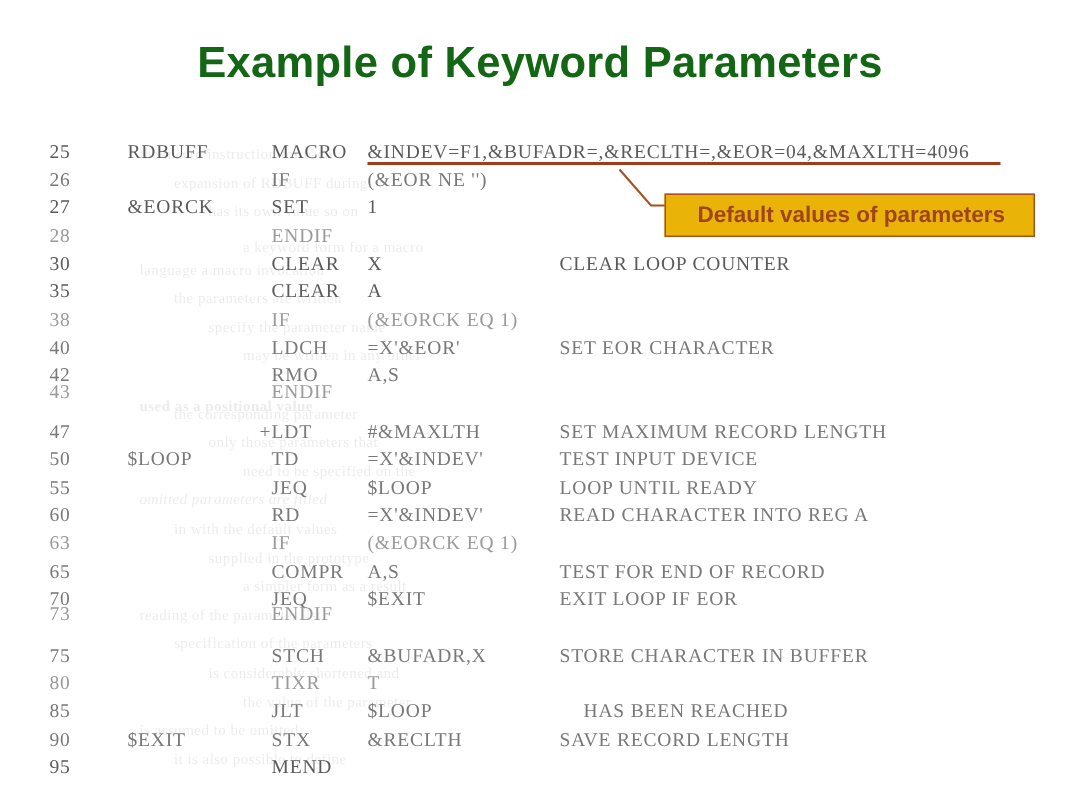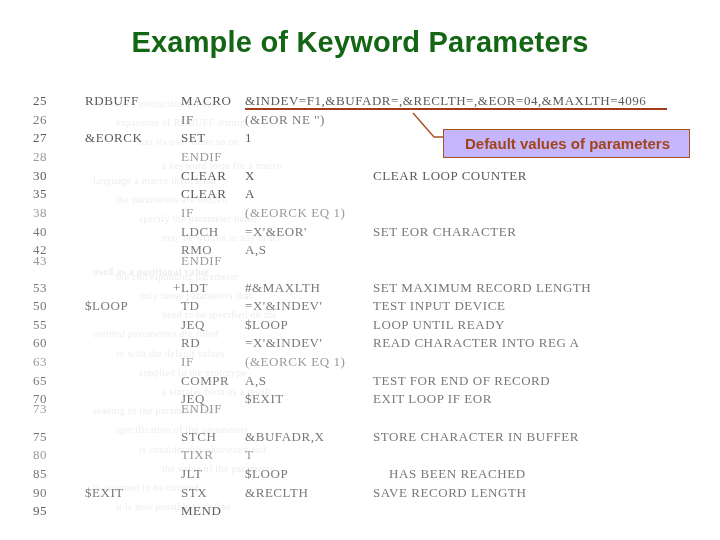--- a/index.html
+++ b/index.html
@@ -111,21 +111,21 @@
   }
 
   
   #callout-box {
     position: absolute;
     left: 443px;
     top: 129px;
     width: 247px;
     height: 29px;
     border: 1px solid #a8511f;
-    background: #c4b5fd;
+    background: #eab308;
     box-sizing: border-box;
   }
   #callout-label {
     position: absolute;
     left: 0;
     top: 0;
     width: 247px;
     height: 29px;
     line-height: 28px;
     text-align: center;
@@ -222,21 +222,21 @@
       <div class="code-row" style="top: 149.2px;">
         <span class="cell c-num mid">42</span>
         <span class="cell c-op mid">RMO</span>
         <span class="cell c-arg mid">A,S</span>
       </div>
       <div class="code-row" style="top: 160px;">
         <span class="cell c-num light">43</span>
         <span class="cell c-op light">ENDIF</span>
       </div>
       <div class="code-row" style="top: 186.5px;">
-        <span class="cell c-num mid">53</span>
+        <span class="cell c-num mid">47</span>
         <span class="cell c-plus mid">+</span>
         <span class="cell c-op mid">LDT</span>
         <span class="cell c-arg mid">#&amp;MAXLTH</span>
         <span class="cell c-cmt mid">SET MAXIMUM RECORD LENGTH</span>
       </div>
       <div class="code-row" style="top: 205.15px;">
         <span class="cell c-num mid">50</span>
         <span class="cell c-lab mid">$LOOP</span>
         <span class="cell c-op mid">TD</span>
         <span class="cell c-arg mid">=X'&amp;INDEV'</span>

